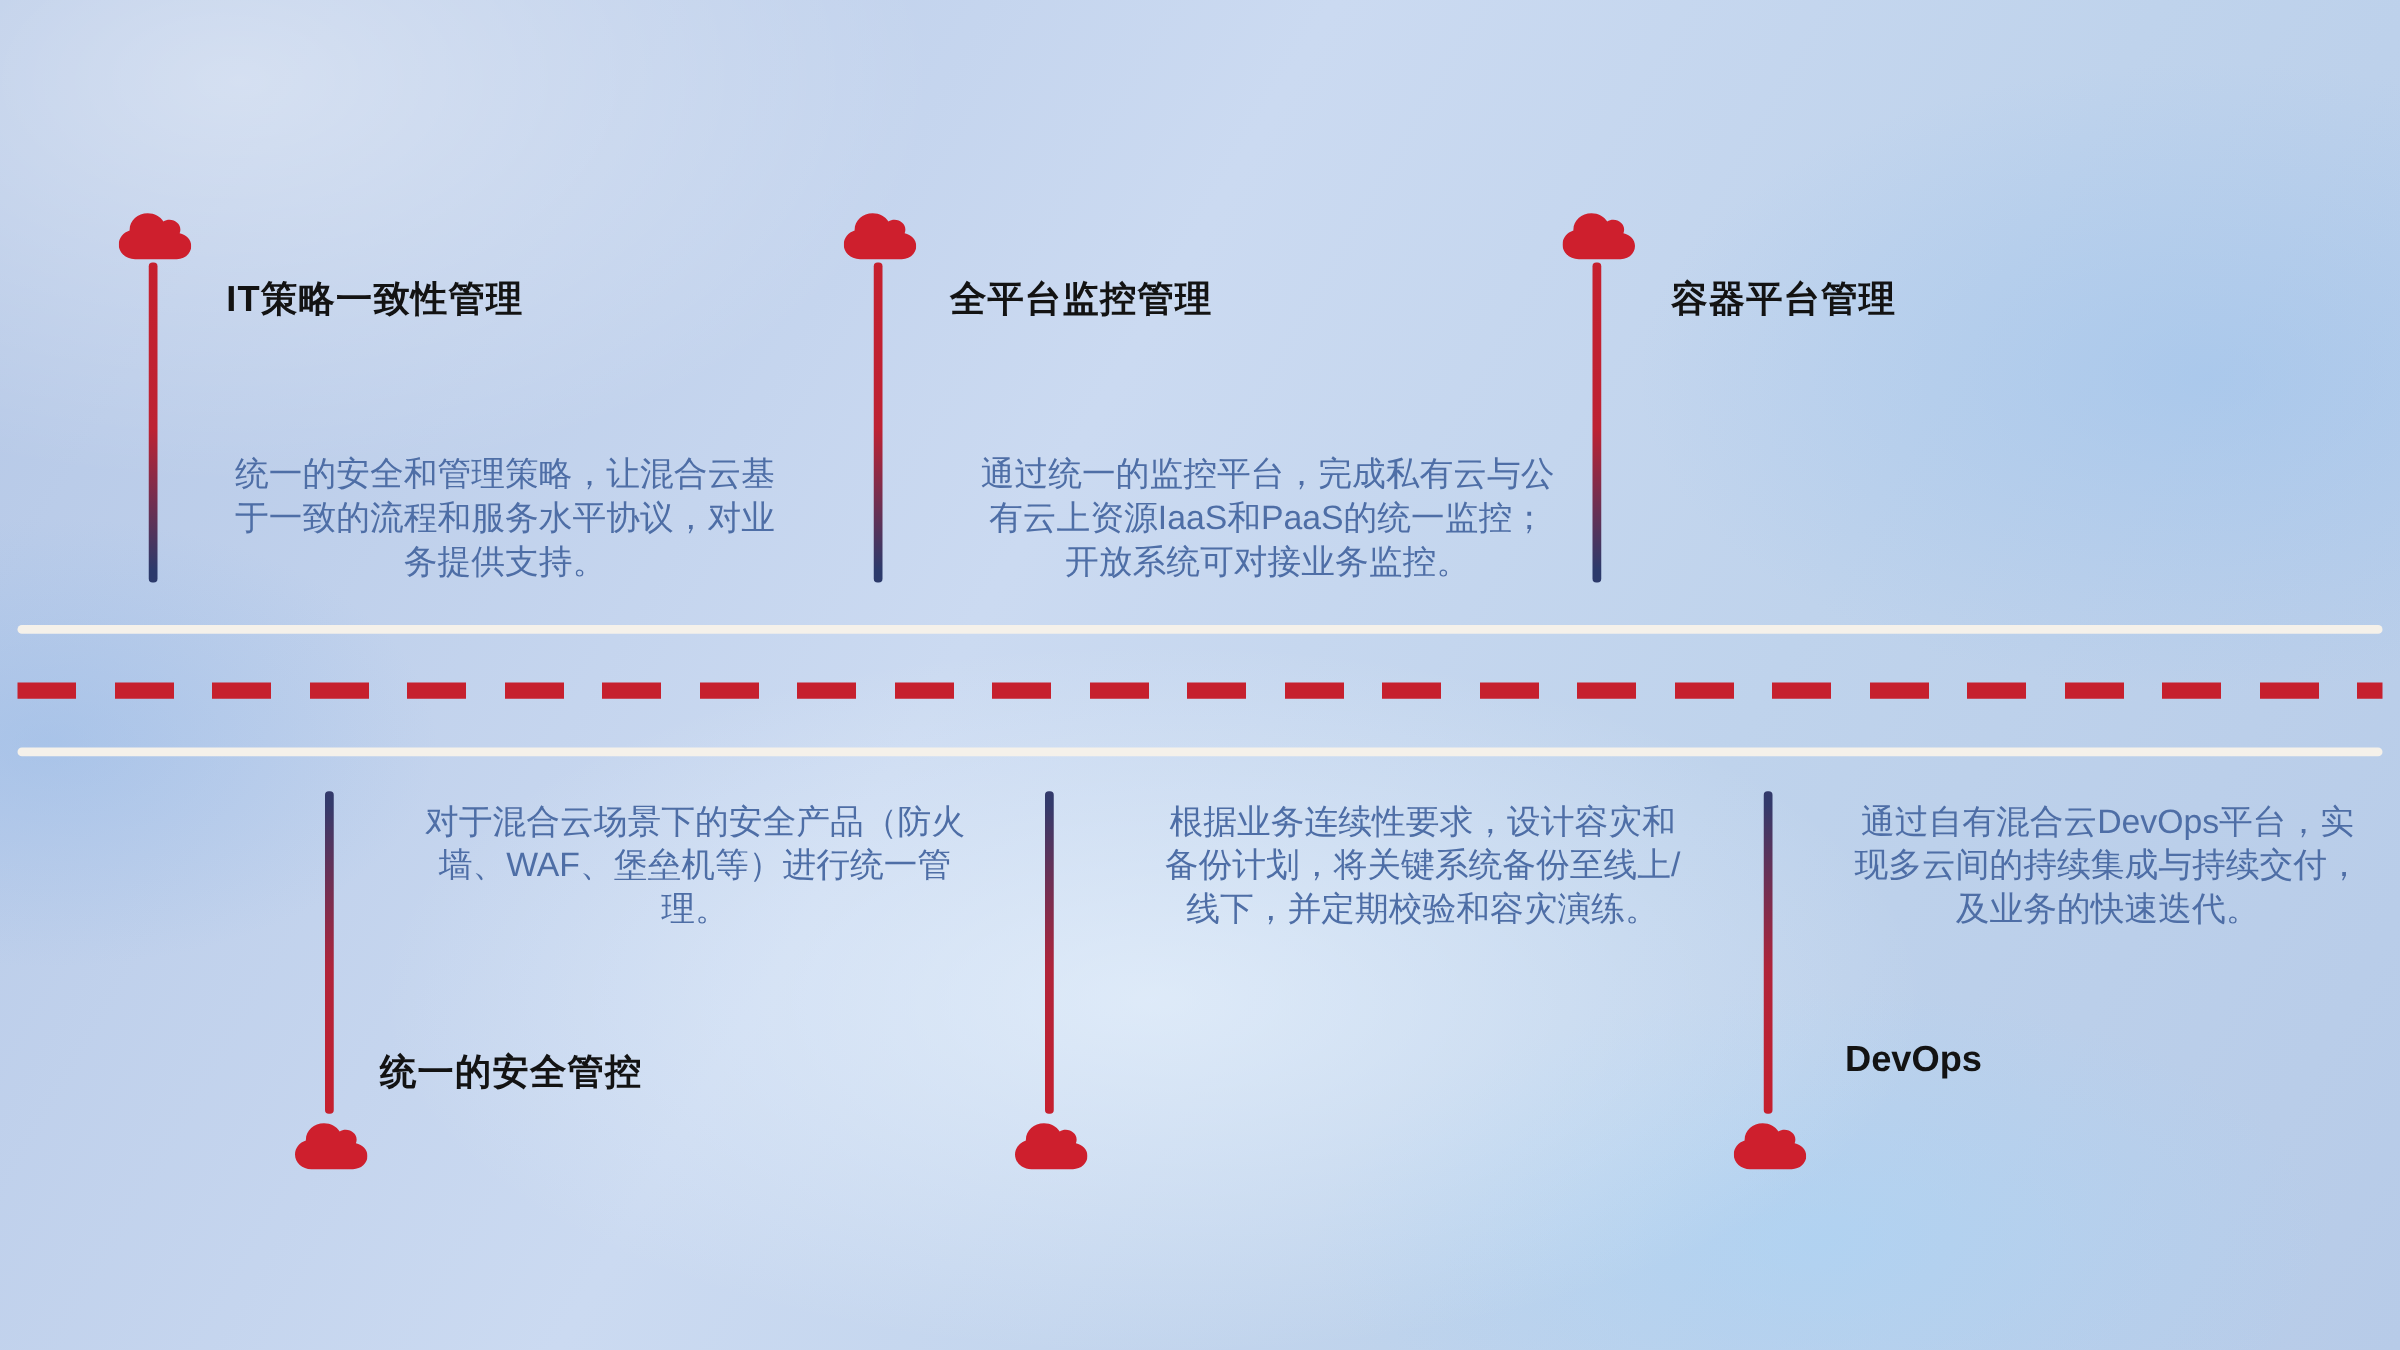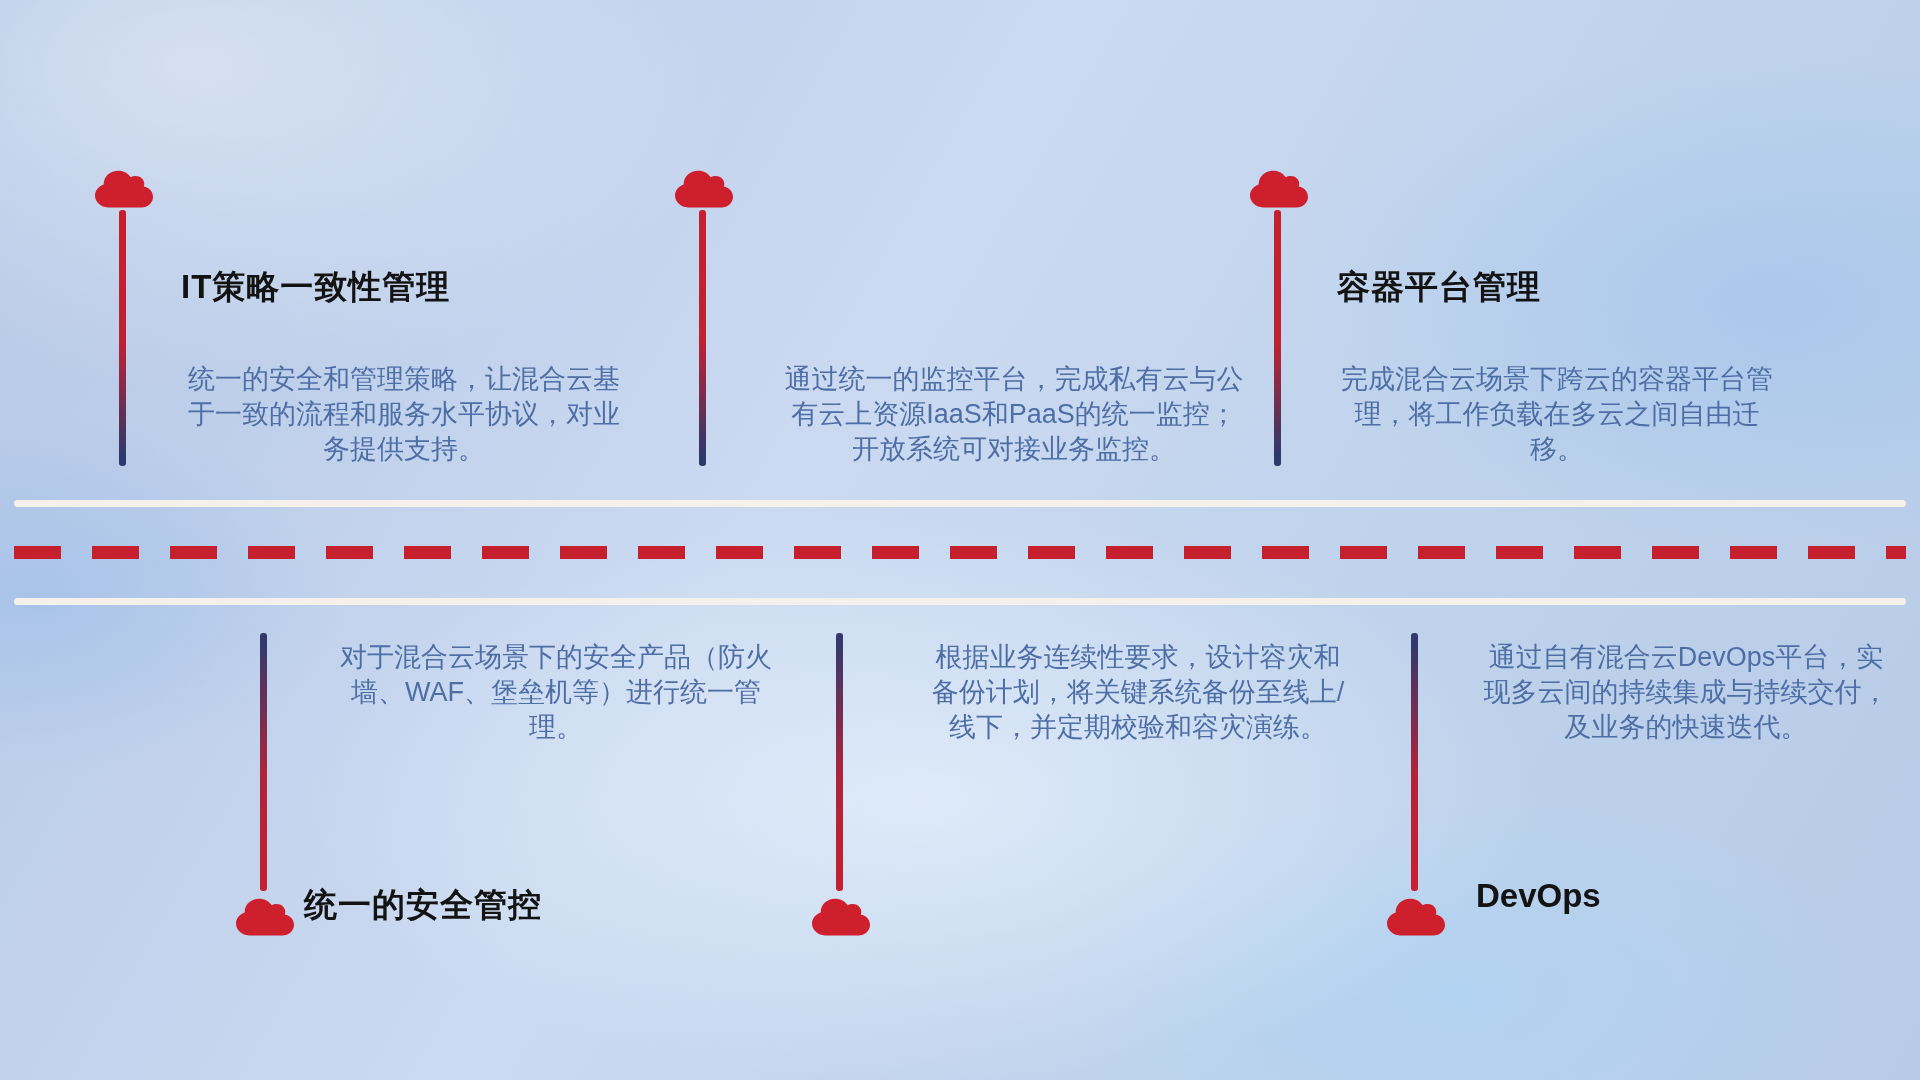--- a/index.html
+++ b/index.html
@@ -19,21 +19,21 @@
   .road-line{position:absolute;left:14px;right:14px;height:7px;background:#f5f1ea;border-radius:4px;}
   .road-dash{
     position:absolute;left:14px;right:14px;height:13px;
     background:repeating-linear-gradient(90deg,#c6202e 0 47px,transparent 47px 78px);
   }
   .stem{position:absolute;width:7px;border-radius:3px;}
   .stem-down{background:linear-gradient(180deg,#c6202e 0%,#bd2233 52%,#2c3a6b 96%);}
   .stem-up{background:linear-gradient(180deg,#333a6b 4%,#b0243a 55%,#c6202e 100%);}
   .cloud{position:absolute;width:58px;height:42px;color:#ce1f2d;}
   .cloud svg{display:block;width:100%;height:100%;}
-  .title{position:absolute;font-size:33px;font-weight:700;color:#131313;letter-spacing:1px;white-space:nowrap;margin-top:45px;}
+  .title{position:absolute;font-size:29px;font-weight:700;color:#131313;letter-spacing:1px;white-space:nowrap;}
   .desc{position:absolute;font-size:27px;line-height:35px;color:#4e6ea6;text-align:center;}
 </style>
 </head>
 <body>
 
 <div class="stage">
 
   <div class="road-line" style="top:500px;"></div>
   <div class="road-dash" style="top:546px;"></div>
   <div class="road-line" style="top:598px;"></div>
@@ -46,30 +46,30 @@
   <div class="stem stem-down" style="left:119px;top:210px;height:256px;"></div>
   <div class="title" style="left:181px;top:220px;">IT策略一致性管理</div>
   <div class="desc" style="left:181px;top:362px;width:446px;">统一的安全和管理策略，让混合云基于一致的流程和服务水平协议，对业务提供支持。</div>
 
   <div class="cloud" style="left:675px;top:168px;">
     <svg viewBox="0 0 640 512" preserveAspectRatio="none">
         <path fill="currentColor" d="M537.6 226.6c4.1-10.7 6.4-22.4 6.4-34.6 0-53-43-96-96-96-19.7 0-38.1 6-53.3 16.2C367 64.2 315.3 32 256 32c-88.4 0-160 71.6-160 160 0 2.7.1 5.4.2 8.1C40.2 219.8 0 273.2 0 336c0 79.5 64.5 144 144 144h368c70.7 0 128-57.3 128-128 0-61.9-44-113.6-102.4-125.4z"></path>
       </svg>
   </div>
   <div class="stem stem-down" style="left:699px;top:210px;height:256px;"></div>
+  <div class="title" style="left:760px;top:220px;">全平台监控管理</div>
   <div class="desc" style="left:780px;top:362px;width:468px;">通过统一的监控平台，完成私有云与公有云上资源IaaS和PaaS的统一监控；开放系统可对接业务监控。</div>
 
   <div class="cloud" style="left:1250px;top:168px;">
     <svg viewBox="0 0 640 512" preserveAspectRatio="none">
         <path fill="currentColor" d="M537.6 226.6c4.1-10.7 6.4-22.4 6.4-34.6 0-53-43-96-96-96-19.7 0-38.1 6-53.3 16.2C367 64.2 315.3 32 256 32c-88.4 0-160 71.6-160 160 0 2.7.1 5.4.2 8.1C40.2 219.8 0 273.2 0 336c0 79.5 64.5 144 144 144h368c70.7 0 128-57.3 128-128 0-61.9-44-113.6-102.4-125.4z"></path>
       </svg>
   </div>
   <div class="stem stem-down" style="left:1274px;top:210px;height:256px;"></div>
   <div class="title" style="left:1337px;top:220px;">容器平台管理</div>
-  <div class="desc" style="left:1337px;top:362px;width:440px;">完成混合云场景下跨云的容器平台管理，将工作负载在多云之间自由迁移。</div>
 
   <div class="desc" style="left:336px;top:640px;width:440px;">对于混合云场景下的安全产品（防火墙、WAF、堡垒机等）进行统一管理。</div>
   <div class="title" style="left:304px;top:838px;text-align:center;">统一的安全管控</div>
   <div class="stem stem-up" style="left:260px;top:633px;height:258px;"></div>
   <div class="cloud" style="left:236px;top:896px;">
     <svg viewBox="0 0 640 512" preserveAspectRatio="none">
         <path fill="currentColor" d="M537.6 226.6c4.1-10.7 6.4-22.4 6.4-34.6 0-53-43-96-96-96-19.7 0-38.1 6-53.3 16.2C367 64.2 315.3 32 256 32c-88.4 0-160 71.6-160 160 0 2.7.1 5.4.2 8.1C40.2 219.8 0 273.2 0 336c0 79.5 64.5 144 144 144h368c70.7 0 128-57.3 128-128 0-61.9-44-113.6-102.4-125.4z"></path>
       </svg>
   </div>
 

